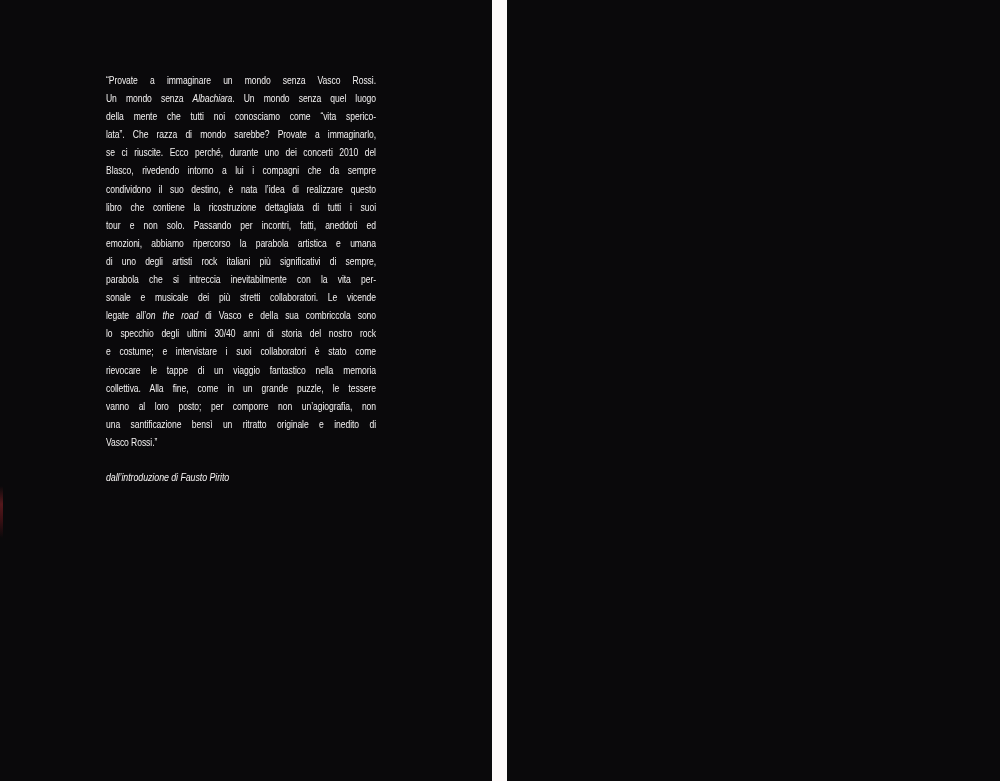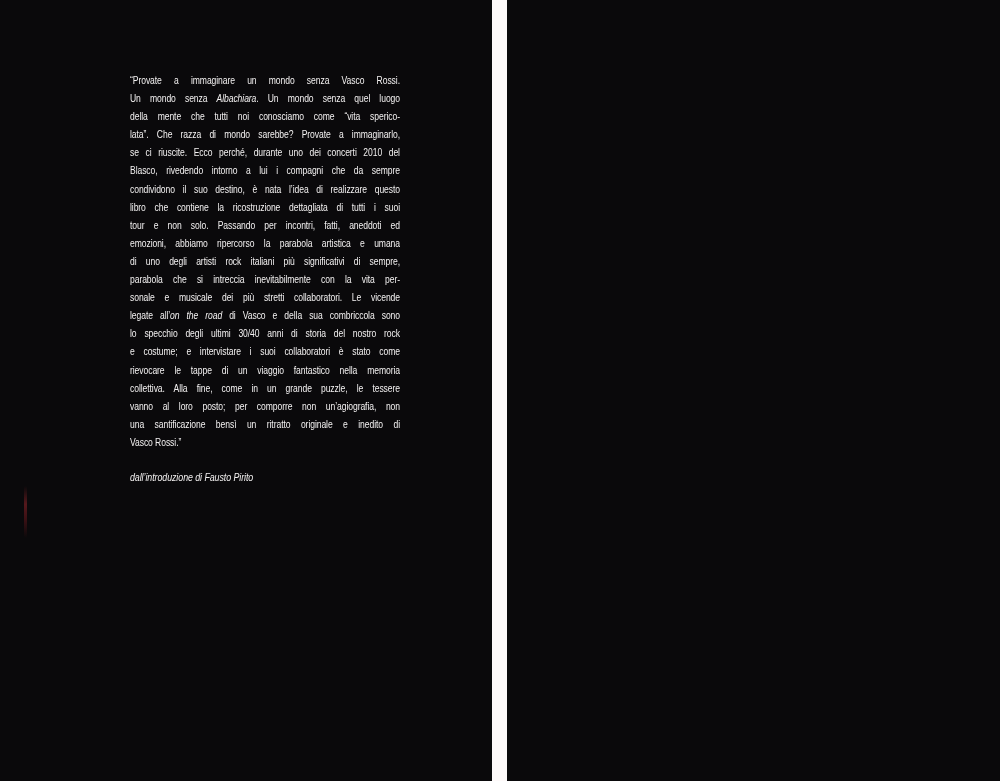--- a/index.html
+++ b/index.html
@@ -14,21 +14,20 @@
     background: var(--page-bg, #0a090b);
     overflow: hidden;
     font-family: "Liberation Sans", "DejaVu Sans", sans-serif;
     color: var(--text-color, #f3f1f1);
   }
   .page {
     position: absolute;
     top: 0;
     height: 567px;
     background: var(--page-bg, #0a090b);
-    margin-left: 24px;
   }
   .page-left  { left: 0;     width: 492px; }
   .page-right { left: 507px; width: 493px; }
   .gutter {
     position: absolute;
     left: 492px;
     top: 0;
     width: 15px;
     height: 781px;
     background: var(--gutter-color, #fdf9f9);

